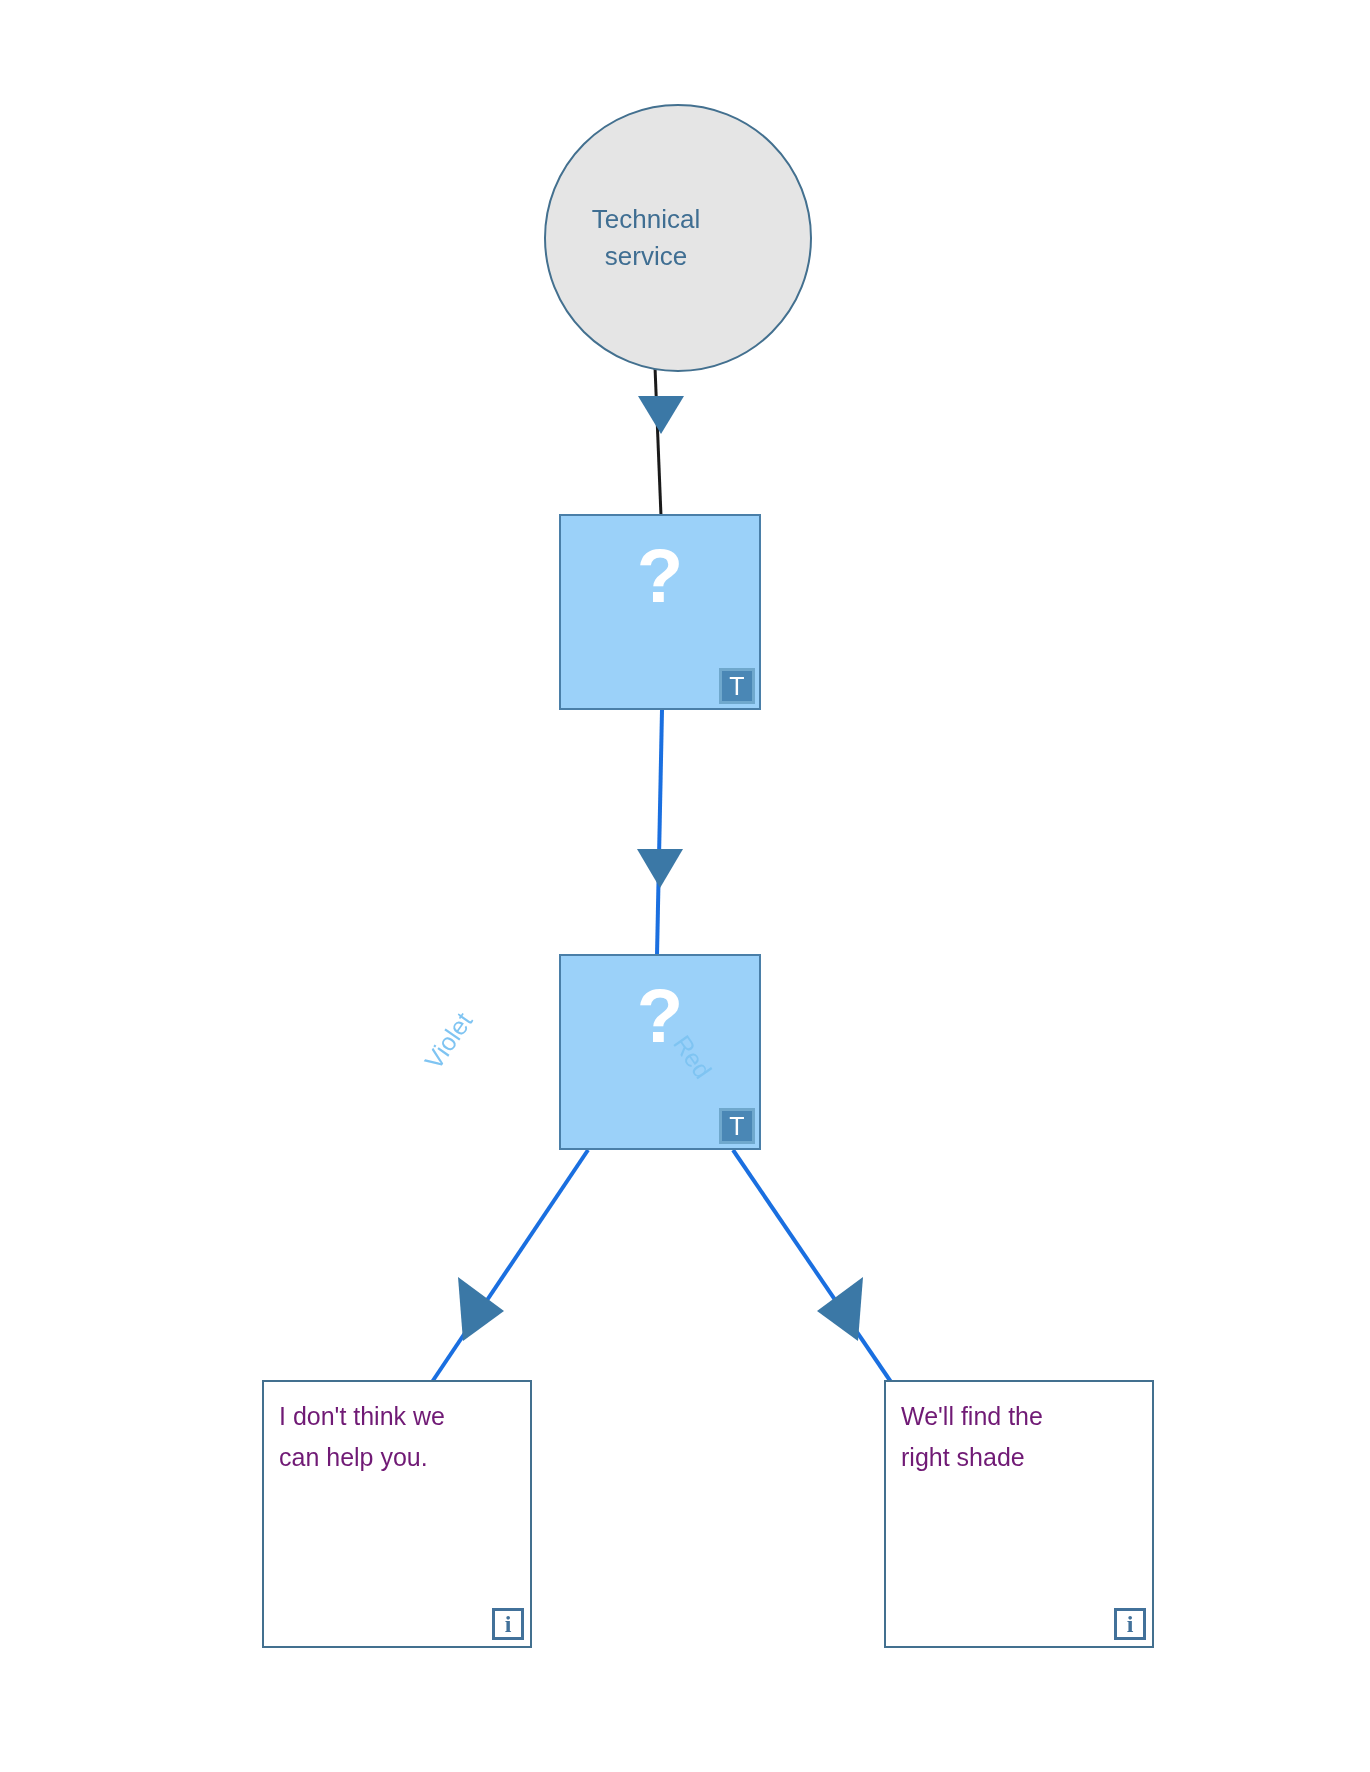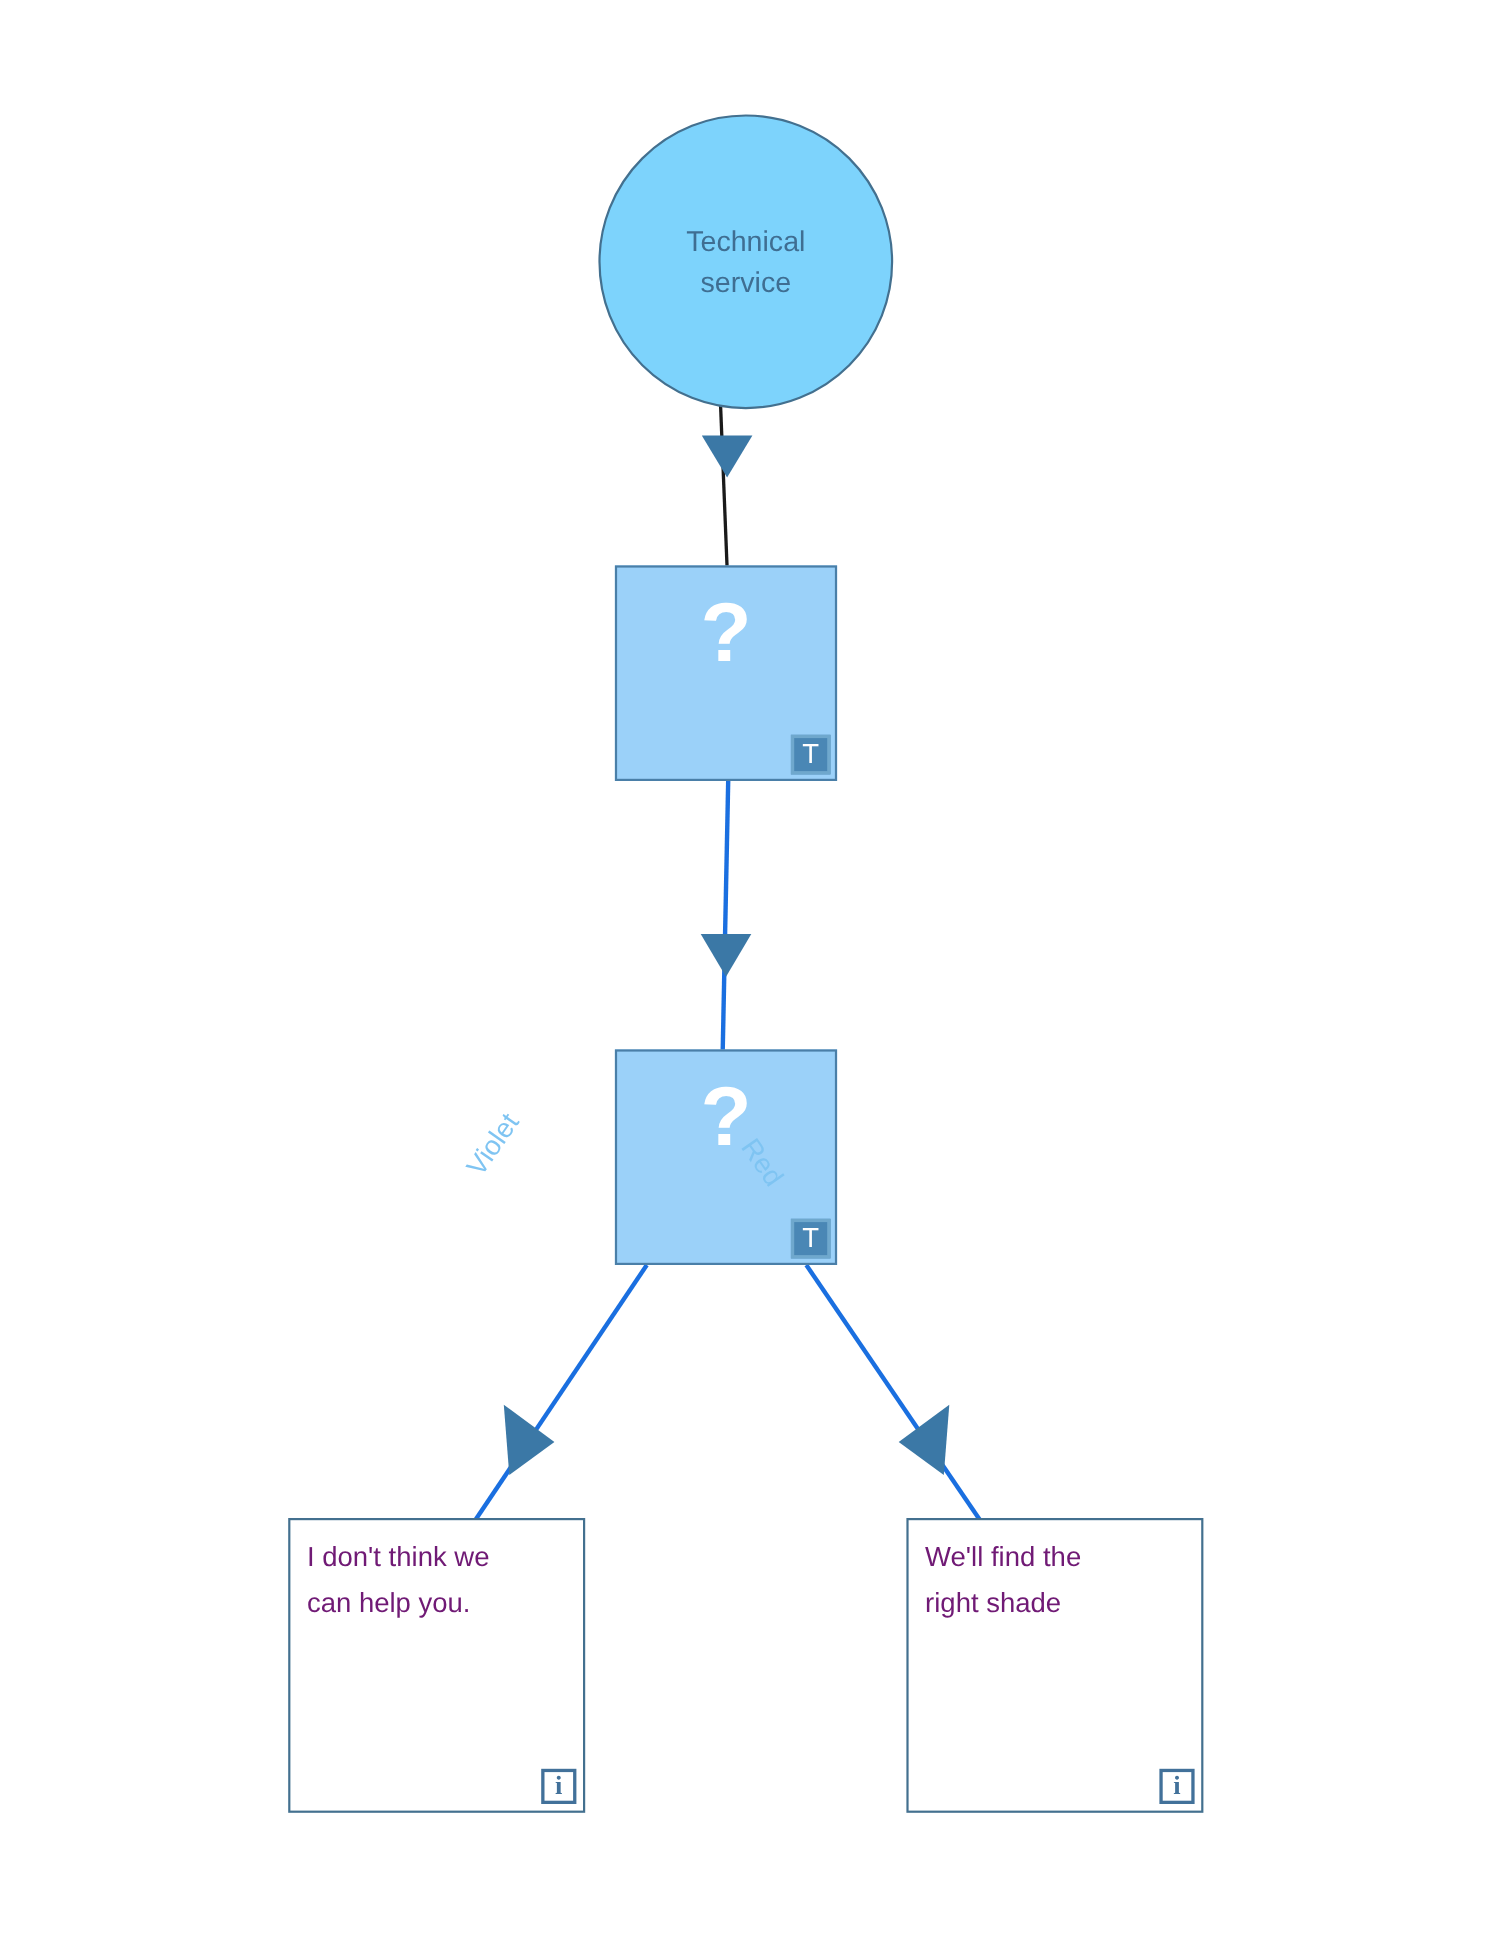--- a/index.html
+++ b/index.html
@@ -29,26 +29,25 @@
   }
 
   
   .start-node {
     position: absolute;
     left: 544px;
     top: 104px;
     width: 268px;
     height: 268px;
     border-radius: 50%;
-    background: #7dd3fc;
+    background: #e5e5e5;
     border: 2px solid #43708f;
     box-sizing: border-box;
     display: flex;
     align-items: center;
-    justify-content: center;
     z-index: 4;
   }
   .start-node-label {
     color: #3f6e92;
     font-size: 26px;
     line-height: 37px;
     text-align: center;
     width: 200px;
     white-space: pre-line;
   }
@@ -100,21 +99,21 @@
   .leaf-node {
     position: absolute;
     width: 270px;
     height: 268px;
     background: #ffffff;
     border: 2px solid #43708f;
     box-sizing: border-box;
     z-index: 4;
   }
   #leaf-node-left  { left: 262px; top: 1380px; }
-  #leaf-node-right { left: 824px; top: 1380px; }
+  #leaf-node-right { left: 884px; top: 1380px; }
 
   .leaf-text {
     position: absolute;
     left: 15px;
     top: 14px;
     right: 14px;
     color: #701a75;
     font-size: 25px;
     line-height: 41px;
     white-space: pre-line;

